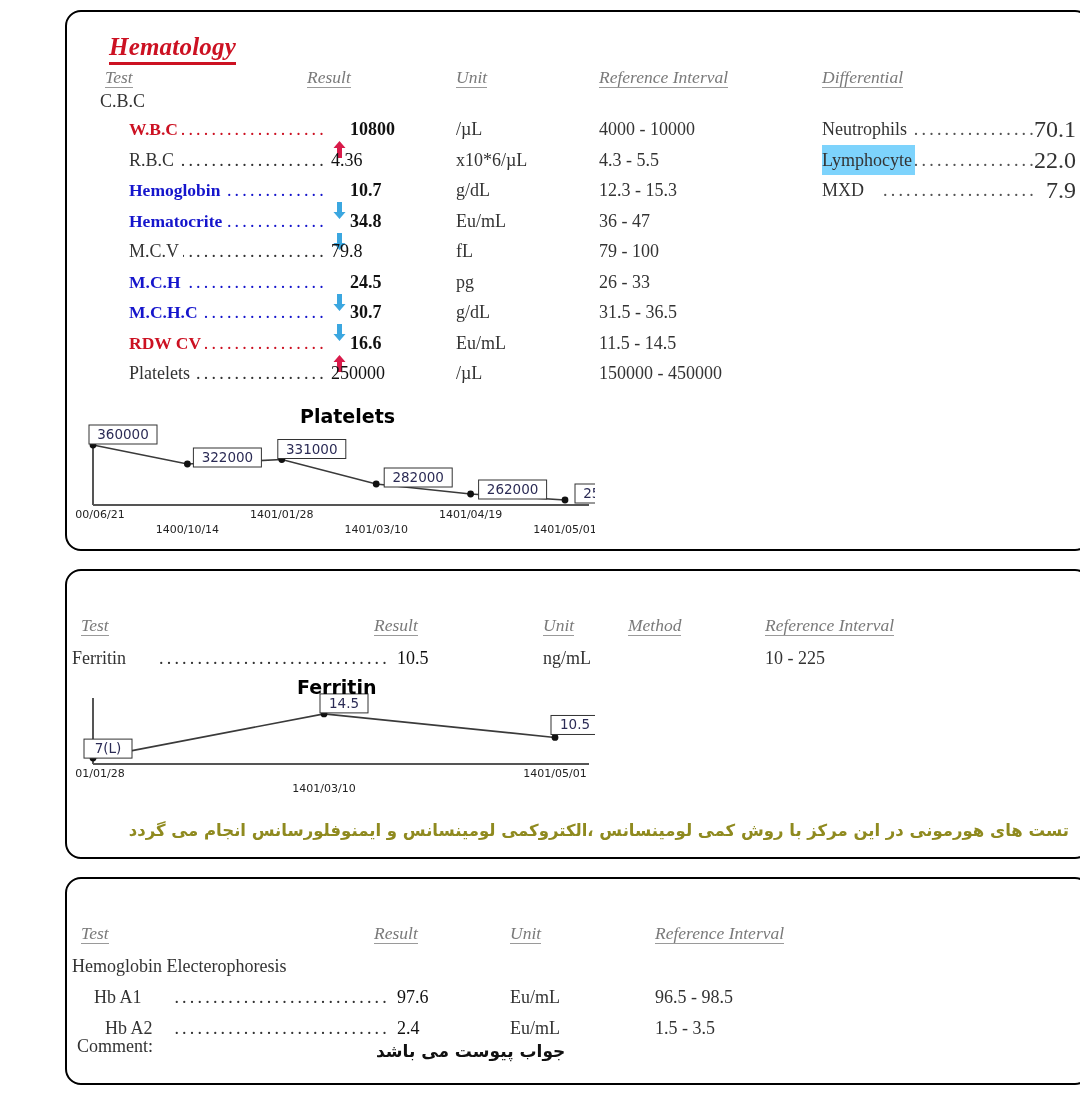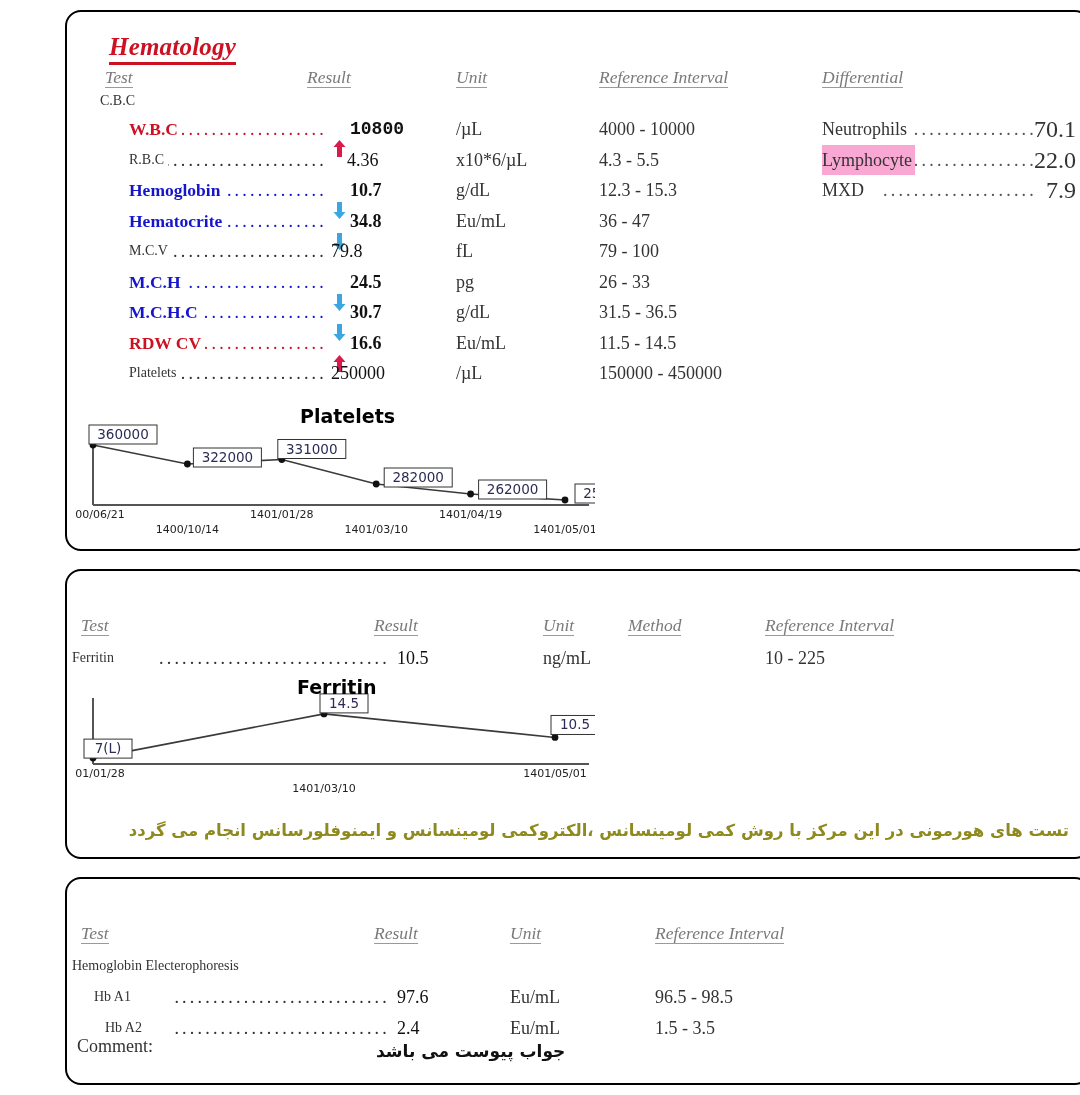--- a/index.html
+++ b/index.html
@@ -49,21 +49,21 @@
     color:#7a7a7a;
     border-bottom:1px solid #9a9a9a;
     padding-bottom:1px;
     white-space:nowrap;
     line-height:1.05;
   }
 
   .row{position:absolute;left:0;width:100%;height:30px;}
   .tname{
     position:absolute;
-    font-size:14px;
+    font-size:18px;
     white-space:nowrap;
     line-height:30px;
   }
   .tname.bold{font-weight:bold;font-size:17.5px;}
   .leader{
     position:absolute;
     overflow:hidden;
     white-space:nowrap;
     line-height:30px;
     font-size:18px;
@@ -147,34 +147,34 @@
     <div class="col-head" style="left:389px;top:56px;">Unit</div>
     <div class="col-head" style="left:532px;top:56px;">Reference Interval</div>
     <div class="col-head" style="left:755px;top:56px;">Differential</div>
 
     <div class="tname" style="left:33px;top:74px;color:#333;">C.B.C</div>
 
     <div id="hema-rows">
         <div class="row" style="top: 102px;">
           <span class="tname bold" style="left: 62px; color: rgb(204, 17, 34);">W.B.C</span>
           <span class="leader" style="color: rgb(204, 17, 34); text-align: right; left: 62px; width: 198px; direction: rtl;">......................</span>
-          <span class="result bold" style="left: 268px; font-family: Liberation Mono, monospace;"><span style="position:relative;display:inline-block;width:15px;"><span style="position:absolute;left:-2px;top:6px;">
+          <span class="result bold" style="left: 268px;"><span style="position:relative;display:inline-block;width:15px;"><span style="position:absolute;left:-2px;top:6px;">
                 <span class="arrow">
                   <svg width="13" height="17" viewBox="0 0 13 17">
                     <polygon points="6.5,0 12.5,7 9,7 9,17 4,17 4,7 0.5,7" fill="#d81b4a"></polygon>
                   </svg>
                 </span>
               </span></span><span>10800</span></span>
           <span class="unit" style="left: 389px; color: rgb(51, 51, 51);">/µL</span>
           <span class="refint" style="left: 532px; color: rgb(51, 51, 51);">4000 - 10000</span>
         </div>
         <div class="row" style="top: 132.5px;">
           <span class="tname" style="left: 62px; color: rgb(51, 51, 51);">R.B.C</span>
           <span class="leader" style="color: rgb(51, 51, 51); text-align: right; left: 62px; width: 198px; direction: rtl;">......................</span>
-          <span class="result" style="left: 280px; text-align: center;"><span>4.36</span></span>
+          <span class="result" style="left: 264px; text-align: center;"><span>4.36</span></span>
           <span class="unit" style="left: 389px; color: rgb(51, 51, 51);">x10*6/µL</span>
           <span class="refint" style="left: 532px; color: rgb(51, 51, 51);">4.3 - 5.5</span>
         </div>
         <div class="row" style="top: 163px;">
           <span class="tname bold" style="left: 62px; color: rgb(21, 21, 204);">Hemoglobin</span>
           <span class="leader" style="color: rgb(21, 21, 204); text-align: right; left: 62px; width: 198px; direction: rtl;">......................</span>
           <span class="result bold" style="left: 268px;"><span style="position:relative;display:inline-block;width:15px;"><span style="position:absolute;left:-2px;top:6px;">
                 <span class="arrow">
                   <svg width="13" height="17" viewBox="0 0 13 17">
                     <polygon points="6.5,17 12.5,10 9,10 9,0 4,0 4,10 0.5,10" fill="#3ba7e0"></polygon>
@@ -261,21 +261,21 @@
         <span class="tname" style="position: absolute; left: 62px; top: 346px; color: rgb(51, 51, 51); background: rgb(255, 255, 255); padding-right: 4px;">Platelets</span>
       </div>
     <div id="hema-diff">
         <div class="diff-row" style="left: 755px; top: 102px; width: 285px;">
           <span class="diff-leader" style="left: 0px; width: 215px; text-align: right; direction: rtl;">....................</span>
           <span class="diff-name" style="background: rgb(255, 255, 255); padding-right: 3px; color: rgb(51, 51, 51);">Neutrophils</span>
           <span class="diff-val" style="left: 180px; width: 100px; color: rgb(51, 51, 51);">70.1 %</span>
         </div>
         <div class="diff-row" style="left: 755px; top: 132.5px; width: 285px;">
           <span class="diff-leader" style="left: 0px; width: 215px; text-align: right; direction: rtl;">....................</span>
-          <span class="diff-name" style="background: #f9a8d4; padding-right: 3px; color: rgb(51, 51, 51);">Lymphocyte</span>
+          <span class="diff-name" style="background: #7dd3fc; padding-right: 3px; color: rgb(51, 51, 51);">Lymphocyte</span>
           <span class="diff-val" style="left: 180px; width: 100px; color: rgb(51, 51, 51);">22.0 %</span>
         </div>
         <div class="diff-row" style="left: 755px; top: 163px; width: 285px;">
           <span class="diff-leader" style="left: 0px; width: 215px; text-align: right; direction: rtl;">....................</span>
           <span class="diff-name" style="background: rgb(255, 255, 255); padding-right: 3px; color: rgb(51, 51, 51);">MXD</span>
           <span class="diff-val" style="left: 180px; width: 100px; color: rgb(51, 51, 51);">7.9 %</span>
         </div>
       </div>
 
     <div class="chart" id="chart-platelets" style="left:8px;top:393px;width:520px;height:140px;">

